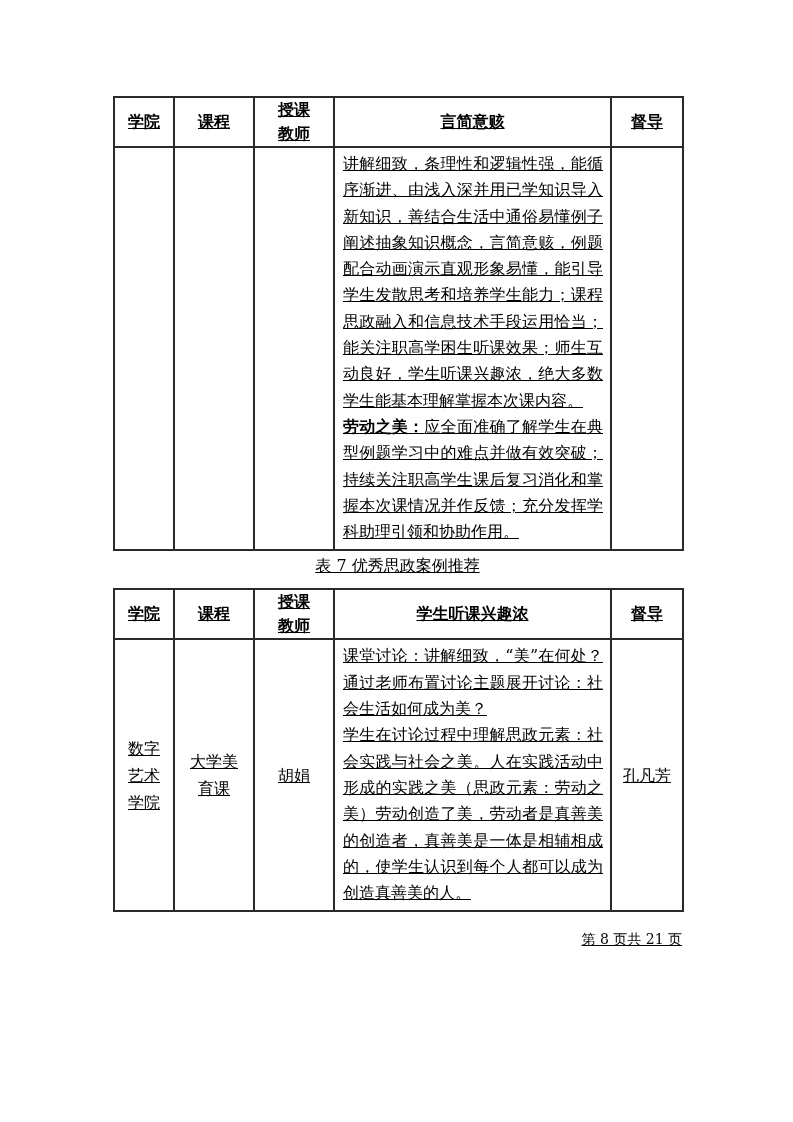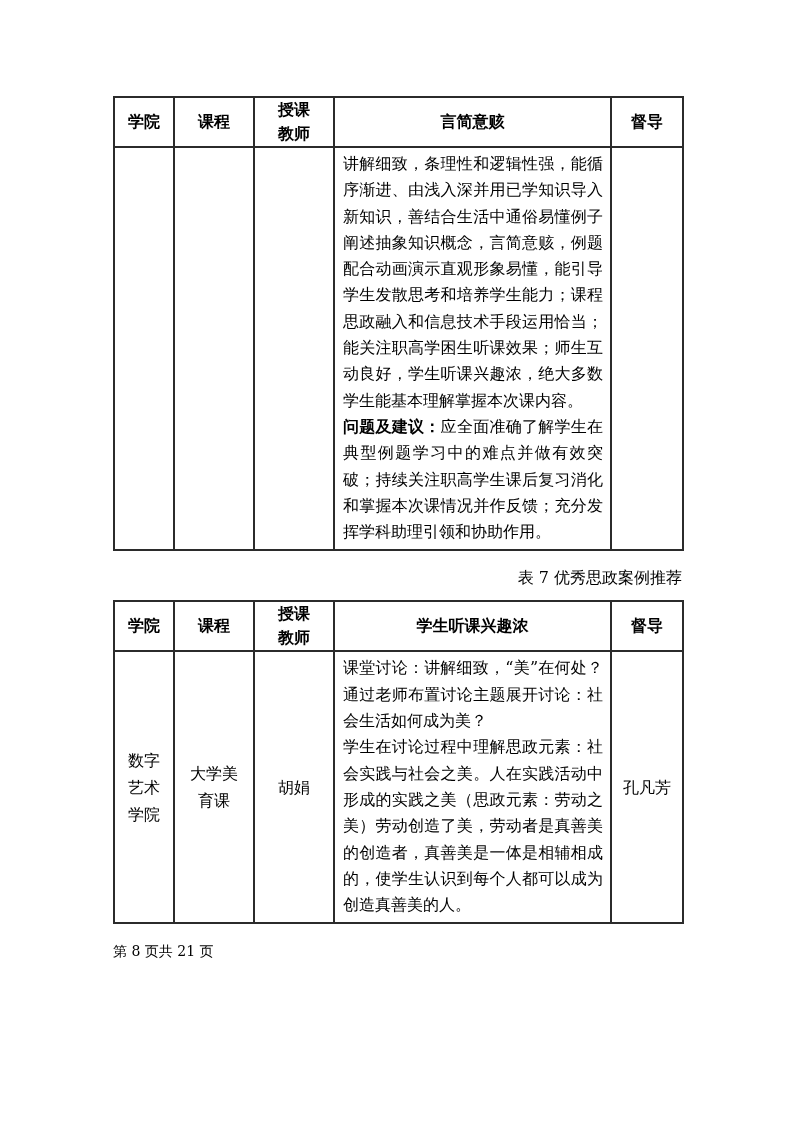--- a/index.html
+++ b/index.html
@@ -12,20 +12,21 @@
     background: #ffffff;
     color: #000000;
     font-family: "DejaVu Serif", "Liberation Serif", serif;
     overflow: hidden;
   }
   .content {
     position: absolute;
     left: 113px;
     top: 96px;
     width: 631px;
+    text-decoration: underline;
   }
   table.doc-table {
     border-collapse: collapse;
     table-layout: fixed;
     width: 569px;
   }
   .doc-table th, .doc-table td {
     border: 2px solid #2b2b2b;
     font-size: 16px;
   }
@@ -57,28 +58,28 @@
   }
   td.cell-text p {
     font-size: 16px;
     line-height: 26.3px;
     text-align: justify;
     text-justify: inter-character;
     word-break: break-all;
   }
   .caption {
     width: 569px;
-    text-align: right;
+    text-align: center;
     font-size: 16px;
-    margin-top: 17px;
+    margin-top: 5px;
     margin-bottom: 11px;
   }
   .footer {
     width: 569px;
-    text-align: left;
+    text-align: right;
     font-size: 14px;
     margin-top: 19px;
   }
 </style>
 </head>
 <body>
 
 <div class="page">
   <div class="content">
 
@@ -98,21 +99,21 @@
 教师</th>
         <th>言简意赅</th>
         <th>督导</th>
       </tr>
       <tr>
         <td class="cell-center"></td>
         <td class="cell-center"></td>
         <td class="cell-center"></td>
         <td class="cell-text">
           <p>讲解细致，条理性和逻辑性强，能循序渐进、由浅入深并用已学知识导入新知识，善结合生活中通俗易懂例子阐述抽象知识概念，言简意赅，例题配合动画演示直观形象易懂，能引导学生发散思考和培养学生能力；课程思政融入和信息技术手段运用恰当；能关注职高学困生听课效果；师生互动良好，学生听课兴趣浓，绝大多数学生能基本理解掌握本次课内容。</p>
-          <p><b>问题及建议：</b><span>应全面准确了解学生在典型例题学习中的难点并做有效突破；持续关注职高学生课后复习消化和掌握本次课情况并作反馈；充分发挥学科助理引领和协助作用。</span></p>
+          <p><b>劳动之美：</b><span>应全面准确了解学生在典型例题学习中的难点并做有效突破；持续关注职高学生课后复习消化和掌握本次课情况并作反馈；充分发挥学科助理引领和协助作用。</span></p>
         </td>
         <td class="cell-center"></td>
       </tr>
     </tbody>
       </table>
 
     <div class="caption">表 7 优秀思政案例推荐</div>
 
     <table class="doc-table">
       <colgroup>

